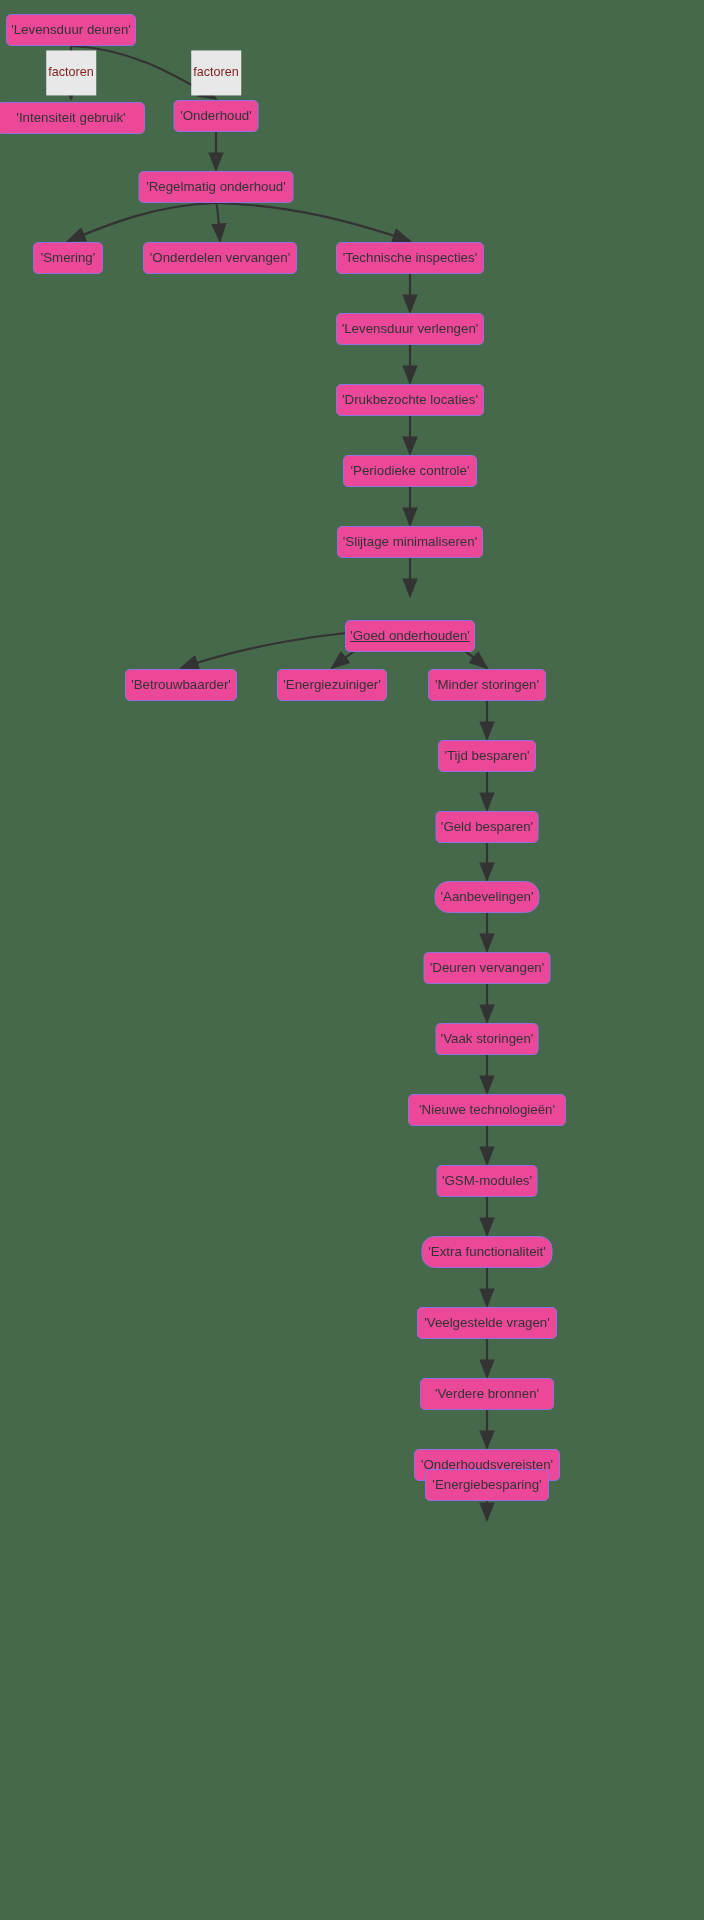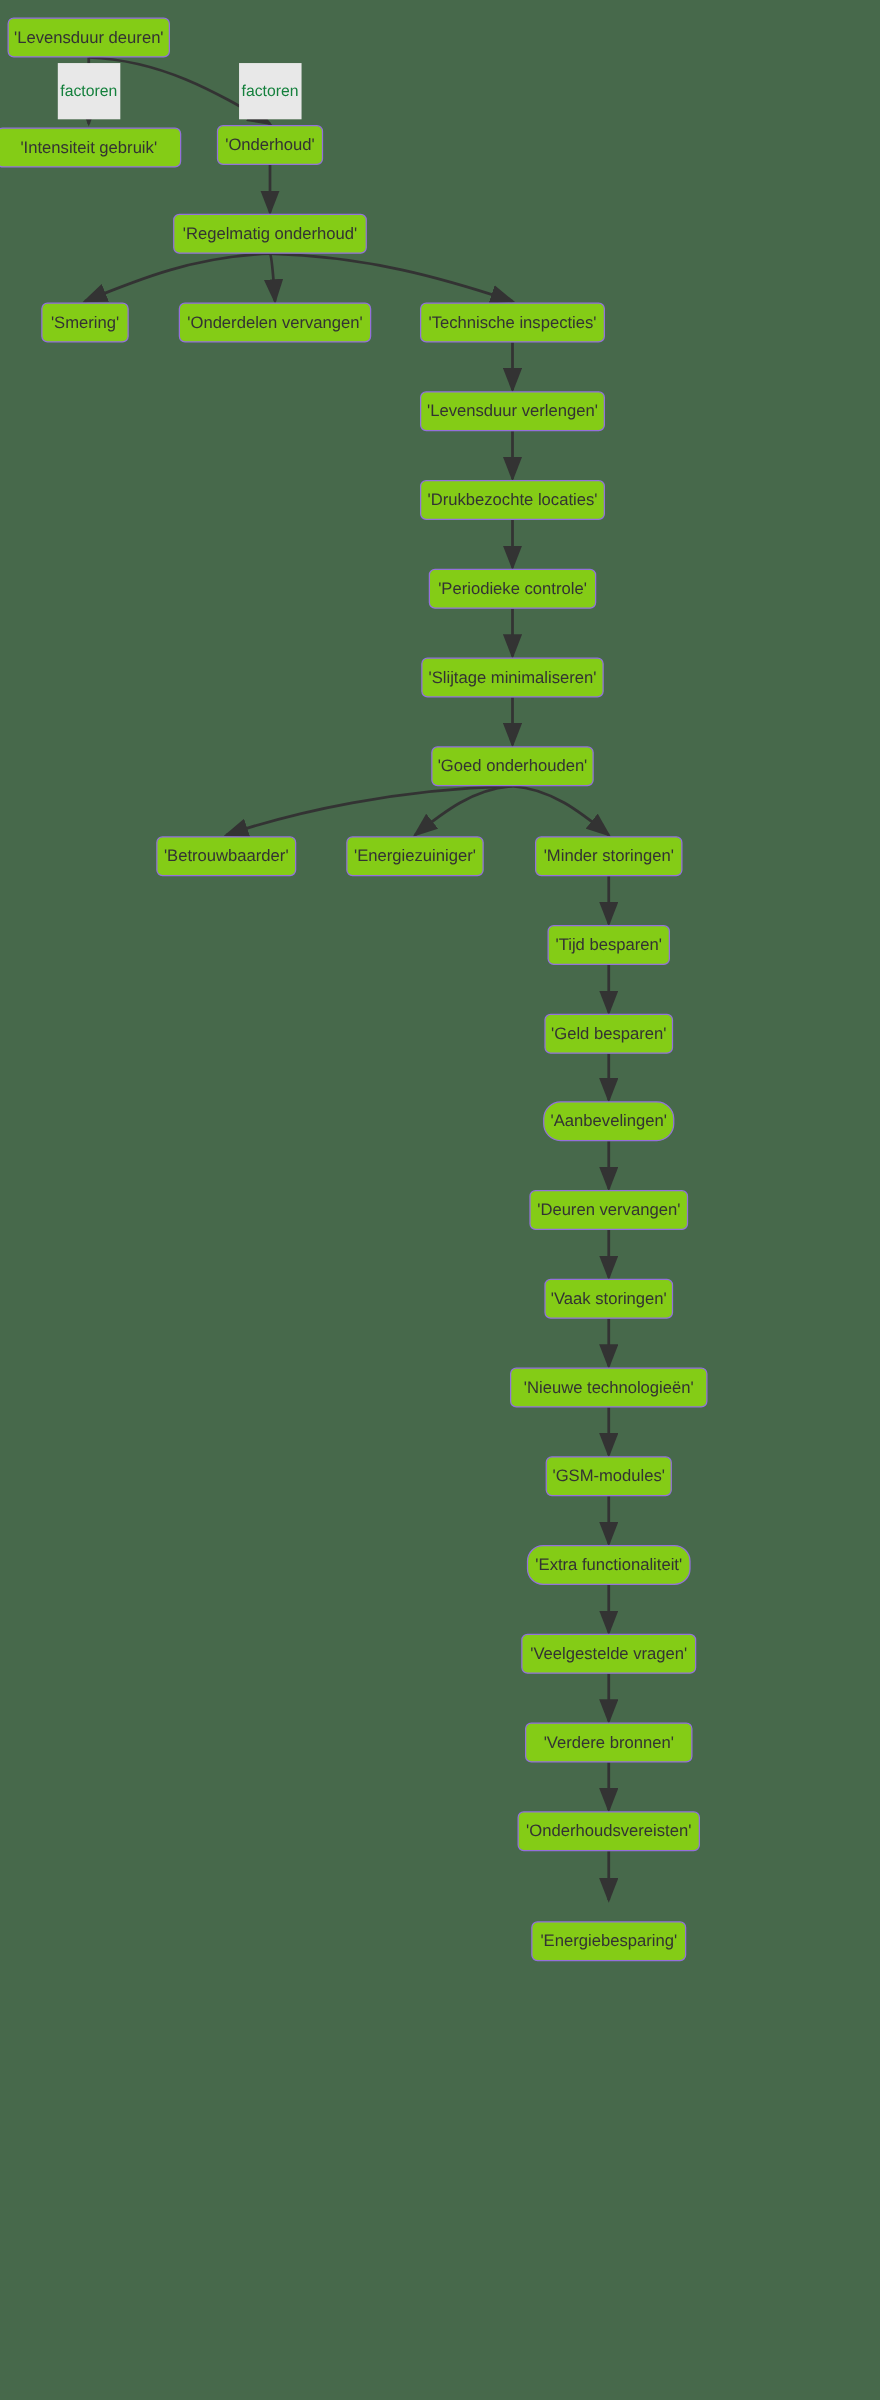--- a/index.html
+++ b/index.html
@@ -31,42 +31,42 @@
     width: 704px;
     height: 1920px;
     pointer-events: none;
   }
 
   .node {
     position: absolute;
     display: flex;
     align-items: center;
     justify-content: center;
-    background: #84cc16;
+    background: #ec4899;
     border: 1px solid #9370db;
     border-radius: 5px;
     color: #333333;
     font-size: 13.3px;
     line-height: 1;
     white-space: nowrap;
     padding: 0 10px;
     height: 32px;
     transform: translate(-50%, -50%);
   }
 
   .node-label {
     display: block;
     font-family: "Liberation Sans", sans-serif;
   }
 
   .edge-label {
     position: absolute;
     transform: translate(-50%, -50%);
     background: #e8e8e8;
-    color: #15803d;
+    color: #7f1d1d;
     font-size: 12.6px;
     line-height: 1.2;
     padding: 15px 2px;
     white-space: nowrap;
     font-family: "Liberation Sans", sans-serif;
   }
 </style>
 </head>
 <body>
 
@@ -135,21 +135,21 @@
       </div>
       <div class="node" style="left: 410px; top: 400px; width: 148px;">
         <span class="node-label">'Drukbezochte locaties'</span>
       </div>
       <div class="node" style="left: 410px; top: 471px; width: 134px;">
         <span class="node-label">'Periodieke controle'</span>
       </div>
       <div class="node" style="left: 410px; top: 542px; width: 146px;">
         <span class="node-label">'Slijtage minimaliseren'</span>
       </div>
-      <div class="node" style="left: 410px; top: 613px; width: 130px;">
+      <div class="node" style="left: 410px; top: 636px; width: 130px; text-decoration: underline;">
         <span class="node-label">'Goed onderhouden'</span>
       </div>
       <div class="node" style="left: 181px; top: 685px; width: 112px;">
         <span class="node-label">'Betrouwbaarder'</span>
       </div>
       <div class="node" style="left: 332px; top: 685px; width: 110px;">
         <span class="node-label">'Energiezuiniger'</span>
       </div>
       <div class="node" style="left: 487px; top: 685px; width: 118px;">
         <span class="node-label">'Minder storingen'</span>
@@ -180,21 +180,21 @@
       </div>
       <div class="node" style="left: 487px; top: 1323px; width: 140px;">
         <span class="node-label">'Veelgestelde vragen'</span>
       </div>
       <div class="node" style="left: 487px; top: 1394px; width: 134px;">
         <span class="node-label">'Verdere bronnen'</span>
       </div>
       <div class="node" style="left: 487px; top: 1465px; width: 146px;">
         <span class="node-label">'Onderhoudsvereisten'</span>
       </div>
-      <div class="node" style="left: 487px; top: 1553px; width: 124px;">
+      <div class="node" style="left: 487px; top: 1485px; width: 124px;">
         <span class="node-label">'Energiebesparing'</span>
       </div>
     </div>
   <div id="edge-label-layer">
       <div class="edge-label" style="left: 71px; top: 73px;">factoren</div>
       <div class="edge-label" style="left: 216px; top: 73px;">factoren</div>
     </div>
 
 </div>
 

